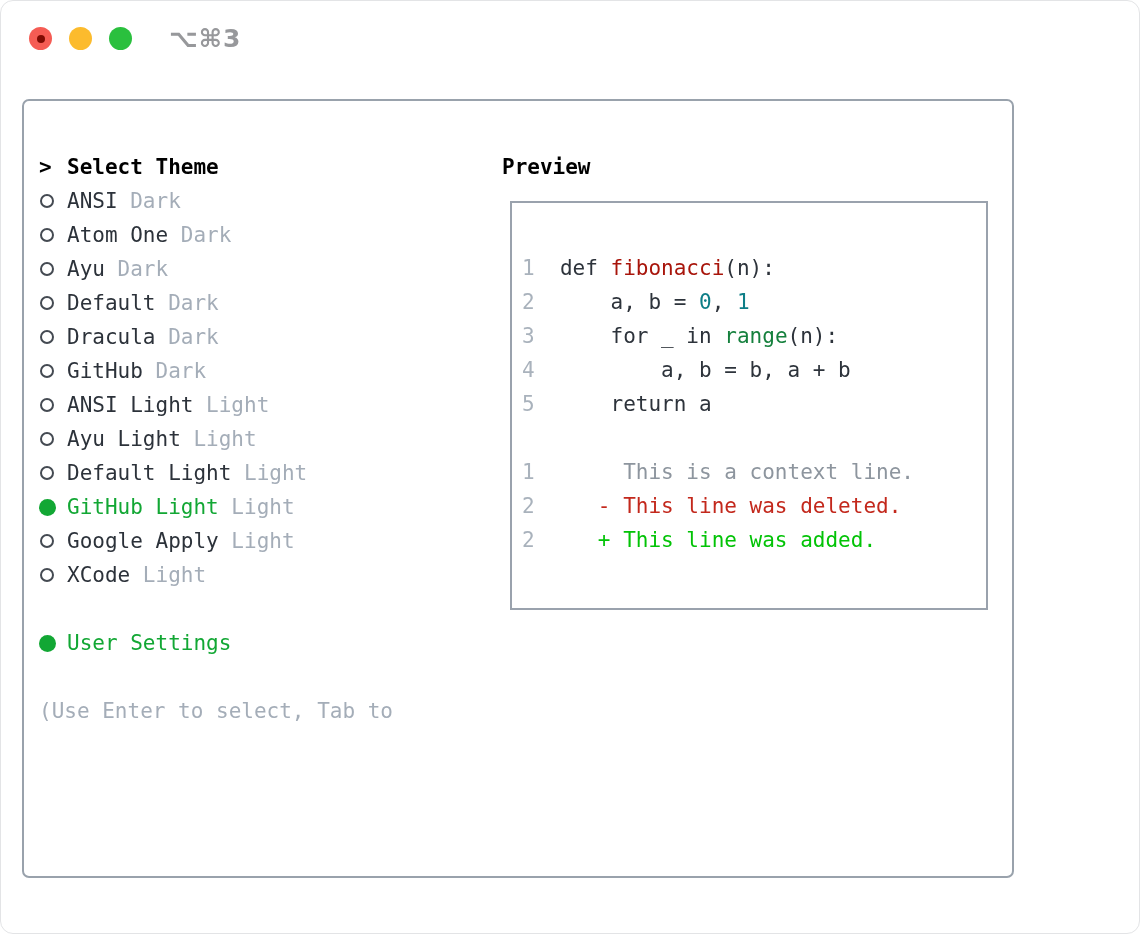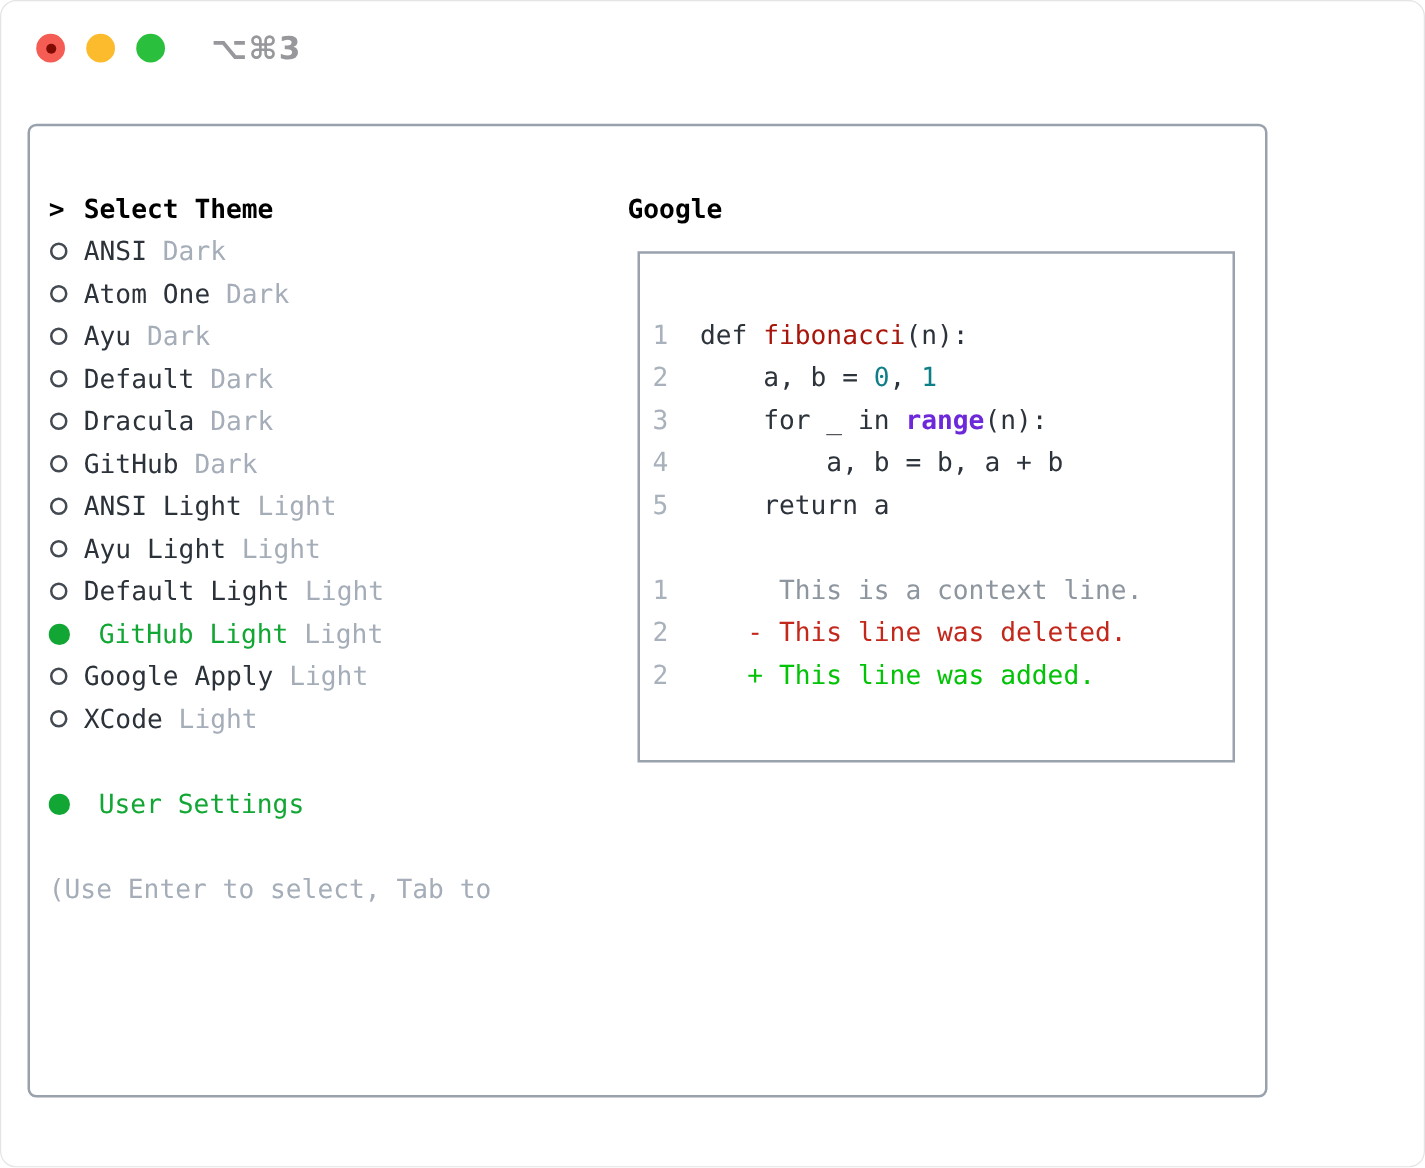--- a/index.html
+++ b/index.html
@@ -39,21 +39,21 @@
   .row { height: 34px; display: flex; align-items: center; font-size: 21px; color: #2c323a; white-space: pre; }
   .row .marker { width: 28px; display: flex; align-items: center; flex: none; }
   .prompt { font-weight: bold; color: #000000; font-size: 21px; }
   .circle {
     width: 14px; height: 14px; border-radius: 50%;
     border: 2.5px solid #444a52; margin-left: 1px; flex: none;
   }
   .circle.sel { width: 17px; height: 17px; border: none; background: #12a734; margin-left: 0; }
   .hdr { font-weight: bold; color: #000000; }
   .name { color: #2c323a; }
-  .name.green { color: #12a734; margin-left: 12px; }
+  .name.green { color: #12a734; }
   .tag { color: #a4adb8; }
   .hint { color: #a4adb8; }
   .spacer { height: 34px; }
   
   .preview-title {
     position: absolute; left: 478px; top: 49px; height: 34px;
     display: flex; align-items: center;
     font-size: 21px; font-weight: bold; color: #000000;
   }
   .preview-box {
@@ -62,21 +62,21 @@
   }
   .code {
     position: absolute; left: 10px; top: 48px;
     font-size: 21px; line-height: 34px; white-space: pre;
     font-family: "DejaVu Sans Mono", monospace;
   }
   .code .ln  { color: #a9b2bc; }
   .code .d   { color: #2d333b; }
   .code .fn  { color: #a8150b; }
   .code .num { color: #0e7e87; }
-  .code .bi  { color: #6d28d9; font-weight: bold; }
+  .code .bi  { color: #15803d; }
   .code .ctx { color: #8d959e; }
   .code .del { color: #c3281c; }
   .code .add { color: #02c306; }
 </style>
 </head>
 <body>
 
 <div class="window">
 
   <div class="titlebar">
@@ -100,19 +100,19 @@
         <div class="row"><span class="marker"><span class="circle"></span></span><span class="name">Default Light</span><span class="tag"> Light</span></div>
         <div class="row"><span class="marker"><span class="circle sel"></span></span><span class="name green">GitHub Light</span><span class="tag"> Light</span></div>
         <div class="row"><span class="marker"><span class="circle"></span></span><span class="name">Google Apply</span><span class="tag"> Light</span></div>
         <div class="row"><span class="marker"><span class="circle"></span></span><span class="name">XCode</span><span class="tag"> Light</span></div>
         <div class="spacer"></div>
         <div class="row"><span class="marker"><span class="circle sel"></span></span><span class="name green">User Settings</span></div>
         <div class="spacer"></div>
         <div class="row hint">(Use Enter to select, Tab to</div>
       </div>
 
-    <div class="preview-title">Google</div>
+    <div class="preview-title">Preview</div>
     <div class="preview-box">
       <div class="code"><div class="code-line"><span class="ln">1</span><span class="d">  def </span><span class="fn">fibonacci</span><span class="d">(n):</span></div><div class="code-line"><span class="ln">2</span><span class="d">      a, b = </span><span class="num">0</span><span class="d">, </span><span class="num">1</span></div><div class="code-line"><span class="ln">3</span><span class="d">      for _ in </span><span class="bi">range</span><span class="d">(n):</span></div><div class="code-line"><span class="ln">4</span><span class="d">          a, b = b, a + b</span></div><div class="code-line"><span class="ln">5</span><span class="d">      return a</span></div><div class="code-line"><span class="ln"> </span></div><div class="code-line"><span class="ln">1</span><span class="ctx">       This is a context line.</span></div><div class="code-line"><span class="ln">2</span><span class="del">     - This line was deleted.</span></div><div class="code-line"><span class="ln">2</span><span class="add">     + This line was added.</span></div></div>
     </div>
   </div>
 
 </div>
 
 </body></html>

